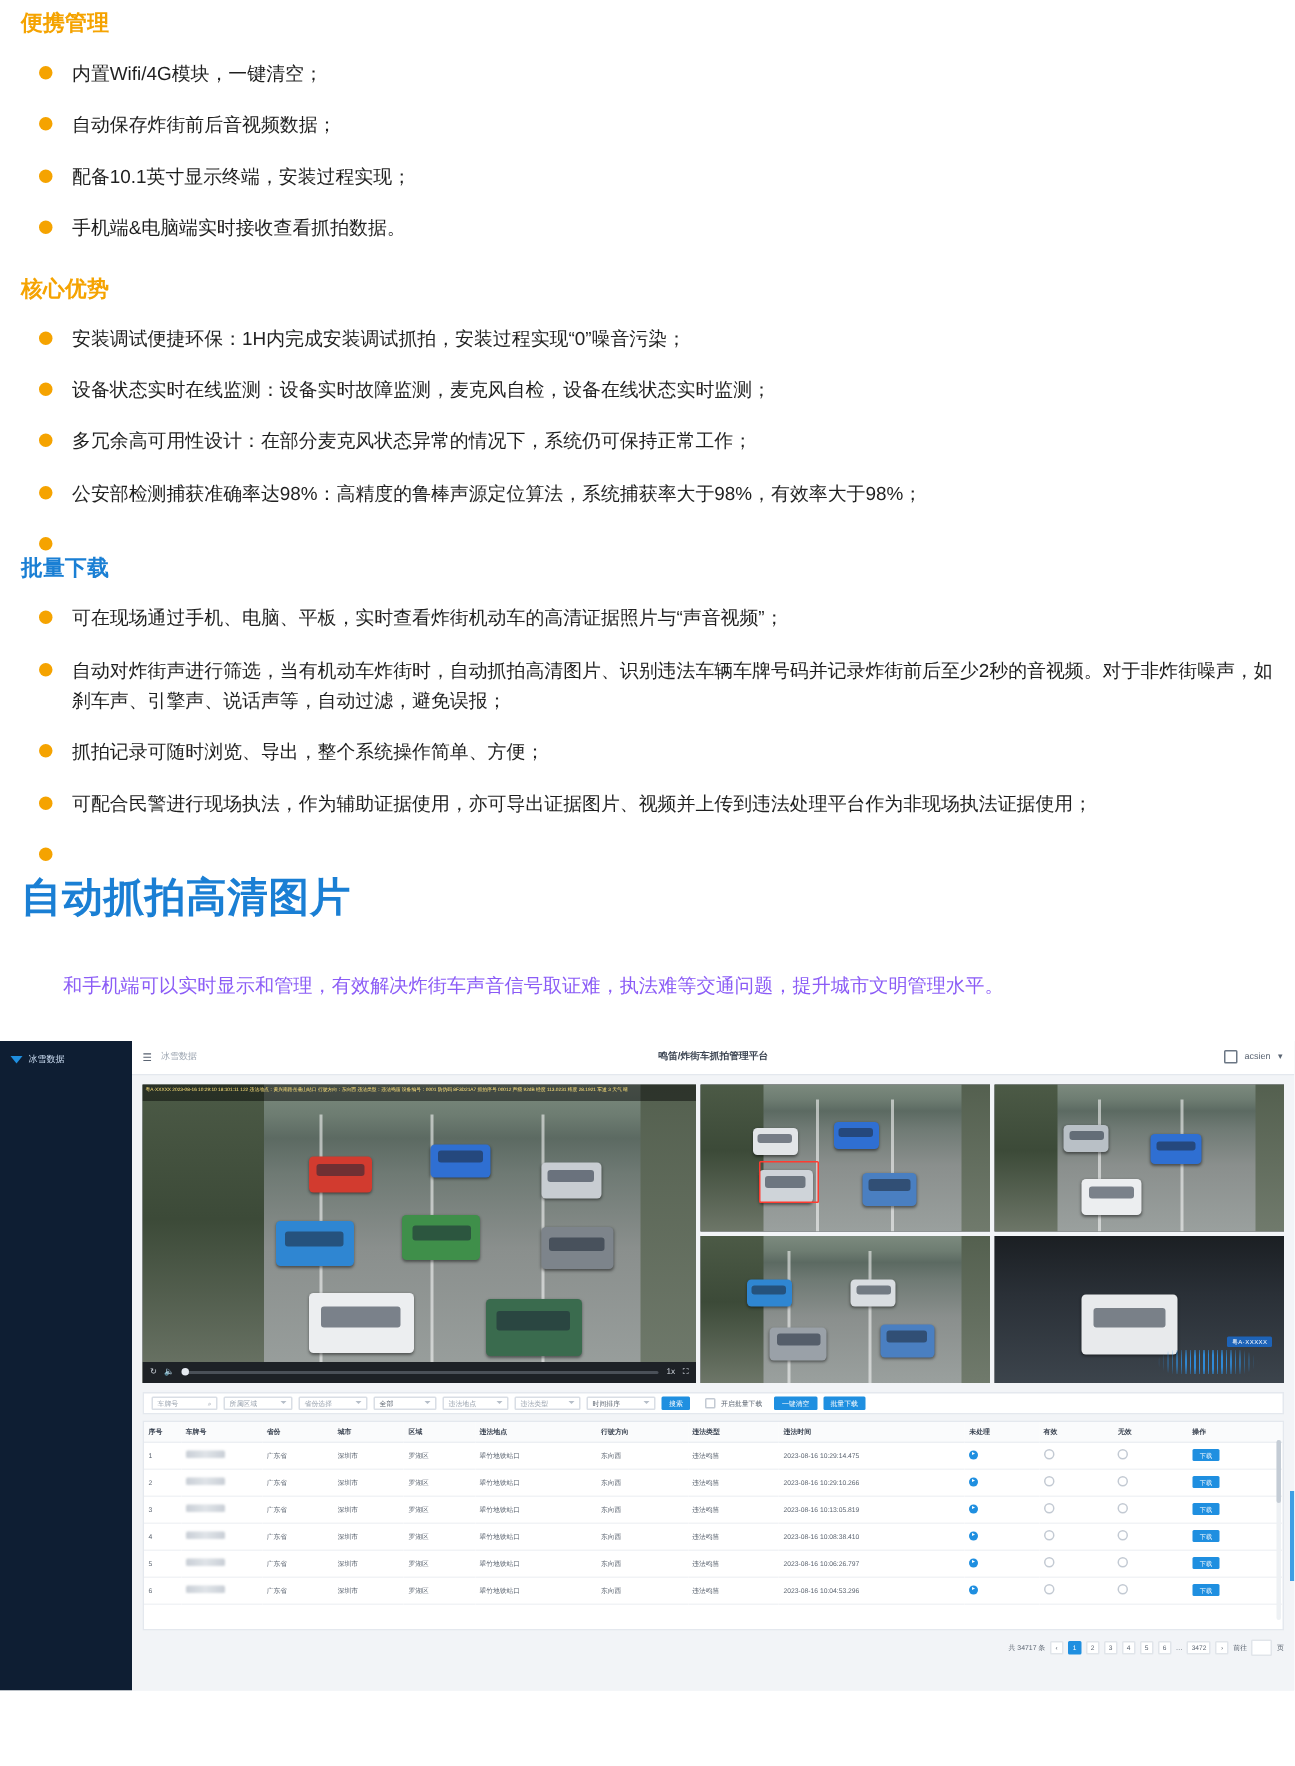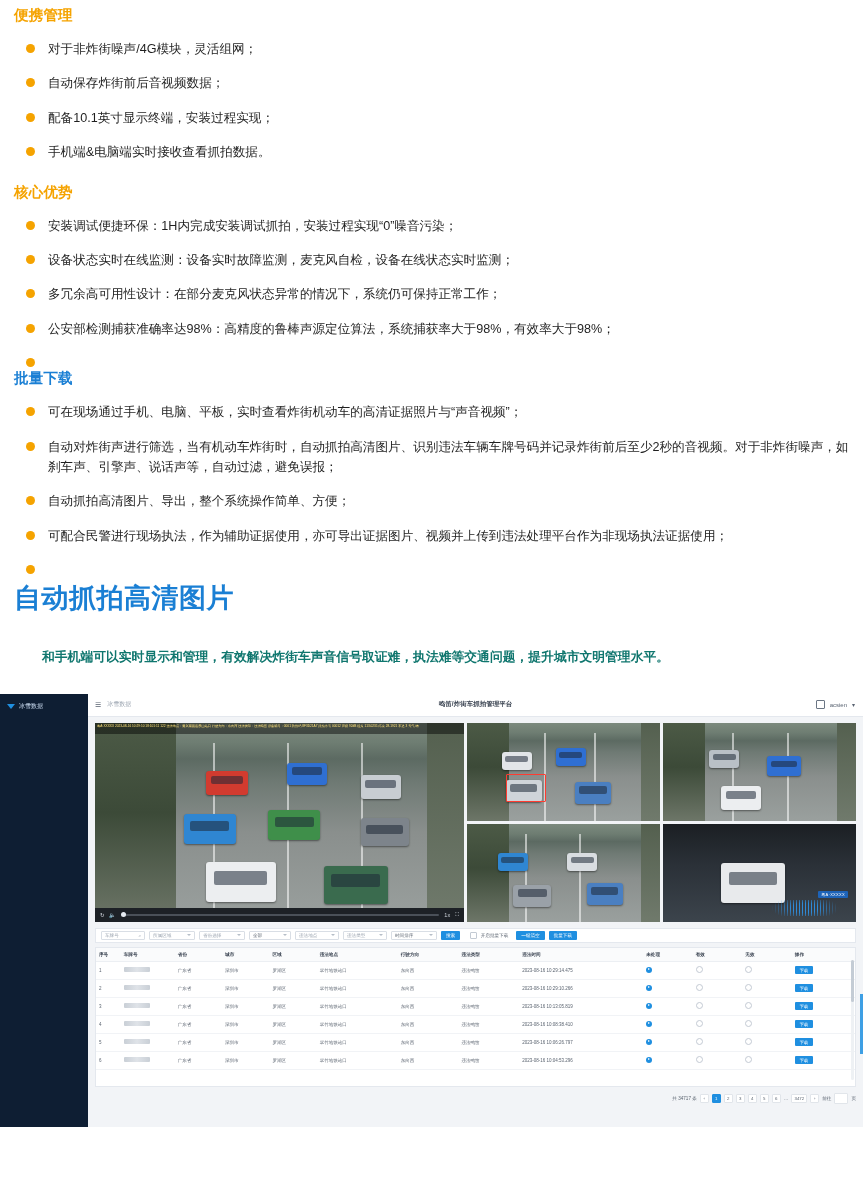--- a/index.html
+++ b/index.html
@@ -66,24 +66,23 @@
   .big-title {
     font-size: 27px;
     font-weight: bold;
     color: #1a7fd4;
     margin: 34px 0 30px 0;
     letter-spacing: .5px;
   }
   .lead-para {
     font-size: 12.8px;
     line-height: 1.7;
-    color: #0f766e;
+    color: #8b5cf6;
     margin: 0 0 26px 0;
     padding-left: 28px;
-    font-weight: bold;
   }
 
   
   .shot {
     position: relative;
     width: 863px;
     height: 433px;
     margin-left: -14px;
     background: #eceff3;
     overflow: hidden;
@@ -472,21 +471,21 @@
 </style>
 </head>
 <body>
 
 <div class="page">
   <div class="content">
 
     <div class="sec-block">
       <h2 class="section-title">便携管理</h2>
       <ul class="bullets">
-        <li><span class="dot"></span><span>对于非炸街噪声/4G模块，灵活组网；</span></li>
+        <li><span class="dot"></span><span>内置Wifi/4G模块，一键清空；</span></li>
         <li><span class="dot"></span><span>自动保存炸街前后音视频数据；</span></li>
         <li><span class="dot"></span><span>配备10.1英寸显示终端，安装过程实现；</span></li>
         <li><span class="dot"></span><span>手机端&amp;电脑端实时接收查看抓拍数据。</span></li>
       </ul>
     </div>
 
     <div class="sec-block" style="margin-top:18px;">
       <h2 class="section-title">核心优势</h2>
       <ul class="bullets">
         <li><span class="dot"></span><span>安装调试便捷环保：1H内完成安装调试抓拍，安装过程实现“0”噪音污染；</span></li>
@@ -495,21 +494,21 @@
         <li><span class="dot"></span><span>公安部检测捕获准确率达98%：高精度的鲁棒声源定位算法，系统捕获率大于98%，有效率大于98%；</span></li>
         <li><span class="dot"></span></li>
       </ul>
     </div>
 
     <div class="sec-block" style="margin-top:30px;">
       <h2 class="section-title blue">批量下载</h2>
       <ul class="bullets">
         <li><span class="dot"></span><span>可在现场通过手机、电脑、平板，实时查看炸街机动车的高清证据照片与“声音视频”；</span></li>
         <li><span class="dot"></span><span>自动对炸街声进行筛选，当有机动车炸街时，自动抓拍高清图片、识别违法车辆车牌号码并记录炸街前后至少2秒的音视频。对于非炸街噪声，如刹车声、引擎声、说话声等，自动过滤，避免误报；</span></li>
-        <li><span class="dot"></span><span>自动抓拍高清图片、导出，整个系统操作简单、方便；</span></li>
+        <li><span class="dot"></span><span>抓拍记录可随时浏览、导出，整个系统操作简单、方便；</span></li>
         <li><span class="dot"></span><span>可配合民警进行现场执法，作为辅助证据使用，亦可导出证据图片、视频并上传到违法处理平台作为非现场执法证据使用；</span></li>
         <li><span class="dot"></span></li>
       </ul>
     </div>
 
     <h1 class="big-title">自动抓拍高清图片</h1>
     <p class="lead-para">和手机端可以实时显示和管理，有效解决炸街车声音信号取证难，执法难等交通问题，提升城市文明管理水平。</p>
 
     <div class="shot">
 

